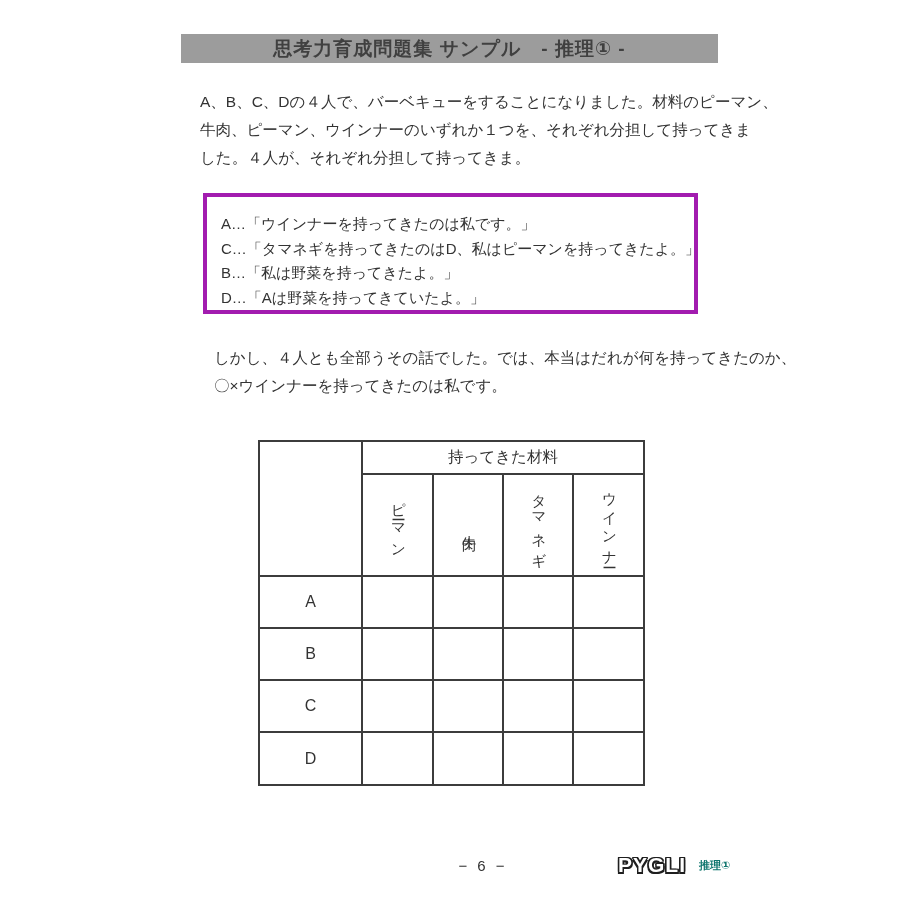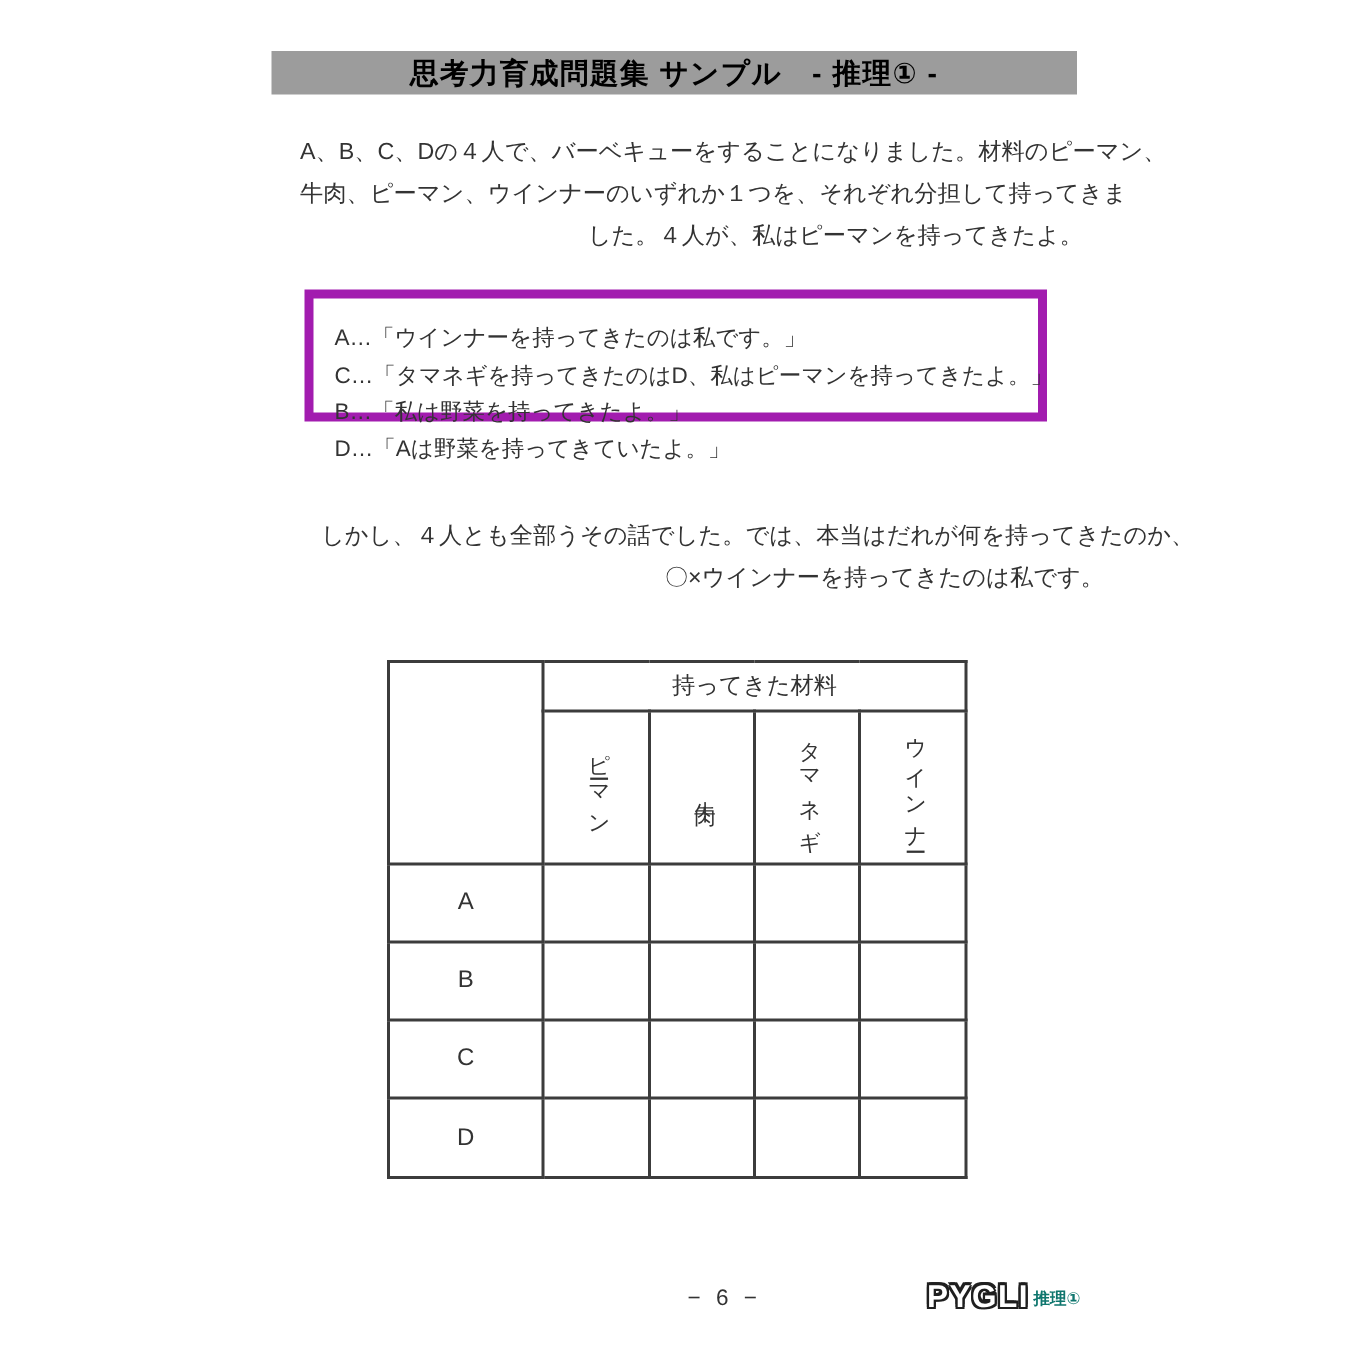--- a/index.html
+++ b/index.html
@@ -10,37 +10,37 @@
     color: #333333;
     overflow: hidden;
   }
   .page { position: relative; width: 900px; height: 900px; }
 
   
   .header-bar {
     position: absolute; left: 181px; top: 34px;
     width: 537px; height: 29px;
     background: #9c9c9c;
-    color: #000000;
+    color: #404040;
     display: flex; align-items: center; justify-content: center;
     font-size: 19px; font-weight: bold; letter-spacing: 1px;
     white-space: pre;
   }
 
   
   .para { position: absolute; font-size: 15.5px; line-height: 28px; color: #333; }
   .para-intro { left: 200px; top: 88px; width: 522px; }
   .para-instruction { left: 200px; top: 344px; width: 522px; margin-left: 14px; }
-  .para .line { white-space: pre; text-align: right; }
+  .para .line { white-space: pre; }
 
   
   .statements-box {
     position: absolute; left: 203px; top: 193px;
-    width: 495px; height: 88px;
-    border: 6px solid #a21caf;
+    width: 495px; height: 121px;
+    border: 4px solid #a21caf;
     box-sizing: border-box;
     padding: 15px 0 0 14px;
   }
   .statement { font-size: 15px; line-height: 24.6px; white-space: pre; color: #333; }
 
   
   table.answer-table {
     position: absolute; left: 258px; top: 440px;
     border-collapse: collapse;
     table-layout: fixed;
@@ -69,21 +69,21 @@
 
   
   .page-number {
     position: absolute; left: 483px; top: 857px;
     transform: translateX(-50%);
     font-size: 15px; letter-spacing: 3px; color: #333;
     white-space: pre;
   }
   .logo-row {
     position: absolute; left: 618px; top: 853px;
-    display: flex; align-items: center; gap: 3px;
+    display: flex; align-items: center; gap: 13px;
   }
   .logo-pygli {
     font-size: 21px; font-weight: 900; letter-spacing: 1px;
     color: #ffffff;
     text-shadow:
       -1.5px -1.5px 0 #1f1f1f, 1.5px -1.5px 0 #1f1f1f,
       -1.5px 1.5px 0 #1f1f1f, 1.5px 1.5px 0 #1f1f1f,
       0 -1.5px 0 #1f1f1f, 0 1.5px 0 #1f1f1f,
       -1.5px 0 0 #1f1f1f, 1.5px 0 0 #1f1f1f;
   }
@@ -92,21 +92,21 @@
 </head>
 <body>
 
 <div class="page">
 
   <div class="header-bar">思考力育成問題集 サンプル　- 推理① -</div>
 
   <div class="para para-intro">
     <div class="line">A、B、C、Dの４人で、バーベキューをすることになりました。材料のピーマン、</div>
     <div class="line">牛肉、ピーマン、ウインナーのいずれか１つを、それぞれ分担して持ってきま</div>
-    <div class="line">した。４人が、私はピーマンを持ってきたよ。</div>
+    <div class="line">した。４人が、それぞれ分担して持ってきま。</div>
   </div>
 
   <div class="statements-box">
     <div class="statement">A…「ウインナーを持ってきたのは私です。」</div>
     <div class="statement">C…「タマネギを持ってきたのはD、私はピーマンを持ってきたよ。」</div>
     <div class="statement">B…「私は野菜を持ってきたよ。」</div>
     <div class="statement">D…「Aは野菜を持ってきていたよ。」</div>
   </div>
 
   <div class="para para-instruction">

